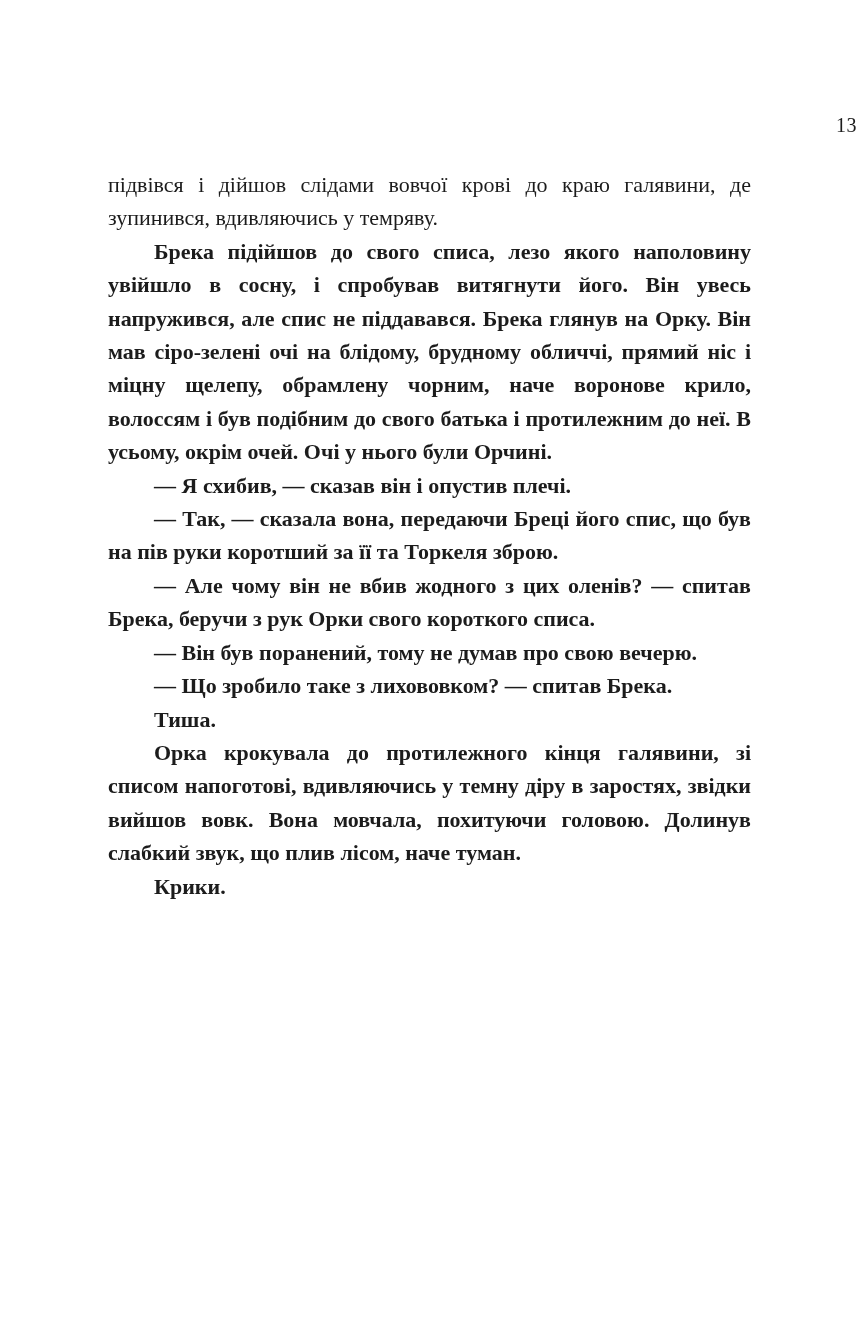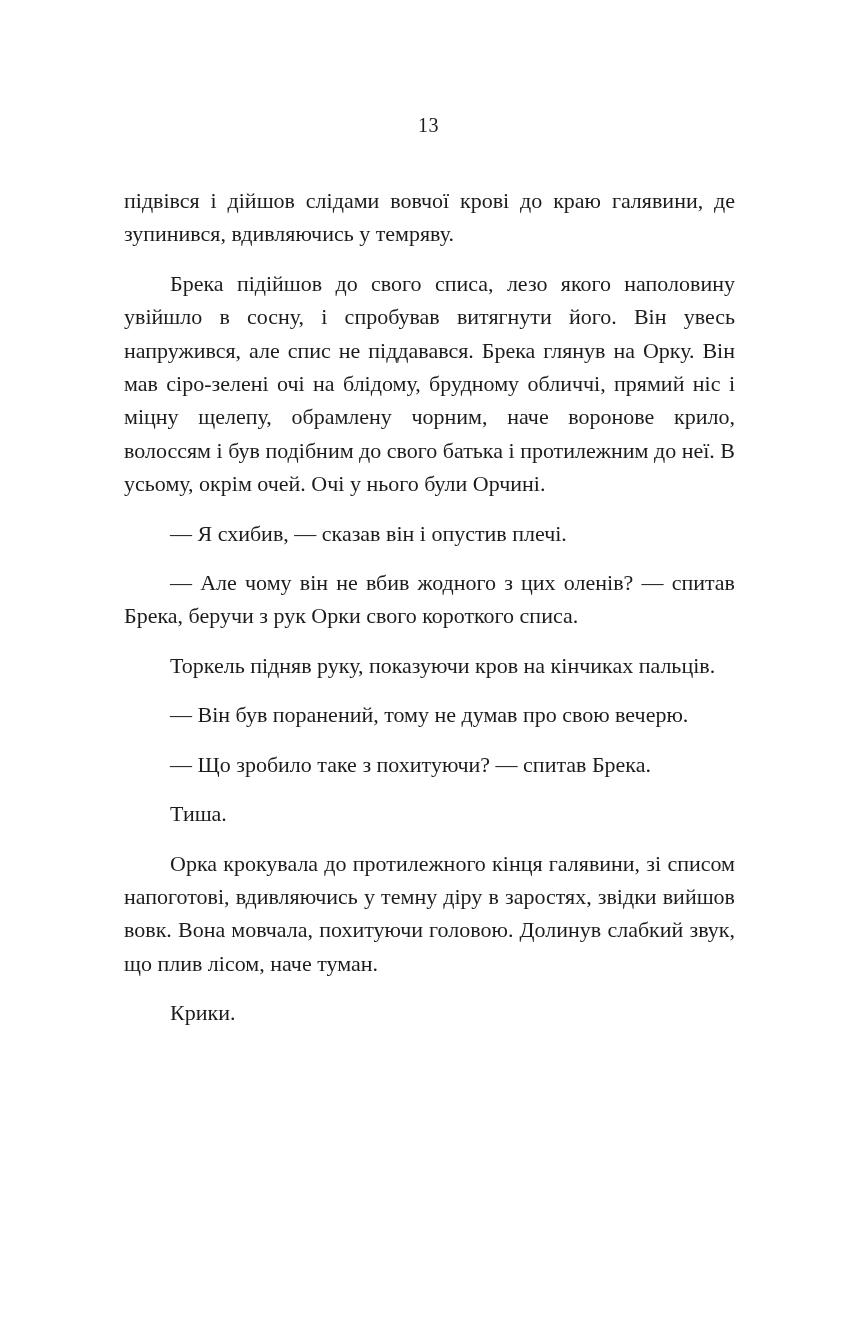--- a/index.html
+++ b/index.html
@@ -16,53 +16,54 @@
     color: #1c1c1c;
     font-family: "Liberation Serif", "DejaVu Serif", serif;
     overflow: hidden;
     box-sizing: border-box;
   }
   .page-number {
     position: absolute;
     top: 114px;
     left: 0;
     width: 100%;
-    text-align: center;
+    text-align: right;
     font-size: 20px;
     letter-spacing: 0.5px;
     color: #1c1c1c;
   }
   .page-text {
     position: absolute;
     top: 168px;
     left: 108px;
     width: 643px;
     font-size: 22px;
     line-height: 33.4px;
     text-align: justify;
     color: #1c1c1c;
   }
   .page-text p {
-    margin: 16px;
+    margin: 0;
     padding: 0;
   }
   .page-text p.indent {
     text-indent: 46px;
+    font-weight: bold;
   }
 </style>
 </head>
 <body>
 
 <div class="page">
   <div class="page-number">13</div>
   <div class="page-text">
       <p class="">підвівся і дійшов слідами вовчої крові до краю галявини, де зупинився, вдивляючись у темряву.</p>
       <p class="indent">Брека підійшов до свого списа, лезо якого наполовину увійшло в сосну, і спробував витягнути його. Він увесь напружився, але спис не піддавався. Брека глянув на Орку. Він мав сіро-зелені очі на блідому, брудному обличчі, прямий ніс і міцну щелепу, обрамлену чорним, наче воронове крило, волоссям і був подібним до свого батька і протилежним до неї. В усьому, окрім очей. Очі у нього були Орчині.</p>
       <p class="indent">— Я схибив, — сказав він і опустив плечі.</p>
+      <p class="indent">— Так, — сказала вона, передаючи Бреці його спис, що був на пів руки коротший за її та Торкеля зброю.</p>
       <p class="indent">— Але чому він не вбив жодного з цих оленів? — спитав Брека, беручи з рук Орки свого короткого списа.</p>
-      <p class="indent">Торкель підняв руку, показуючи кров на кінчиках пальців.</p>
       <p class="indent">— Він був поранений, тому не думав про свою вечерю.</p>
-      <p class="indent">— Що зробило таке з похитуючи? — спитав Брека.</p>
+      <p class="indent">— Що зробило таке з лихововком? — спитав Брека.</p>
       <p class="indent">Тиша.</p>
       <p class="indent">Орка крокувала до протилежного кінця галявини, зі списом напоготові, вдивляючись у темну діру в заростях, звідки вийшов вовк. Вона мовчала, похитуючи головою. Долинув слабкий звук, що плив лісом, наче туман.</p>
       <p class="indent">Крики.</p>
     </div>
 </div>
 
 </body></html>

